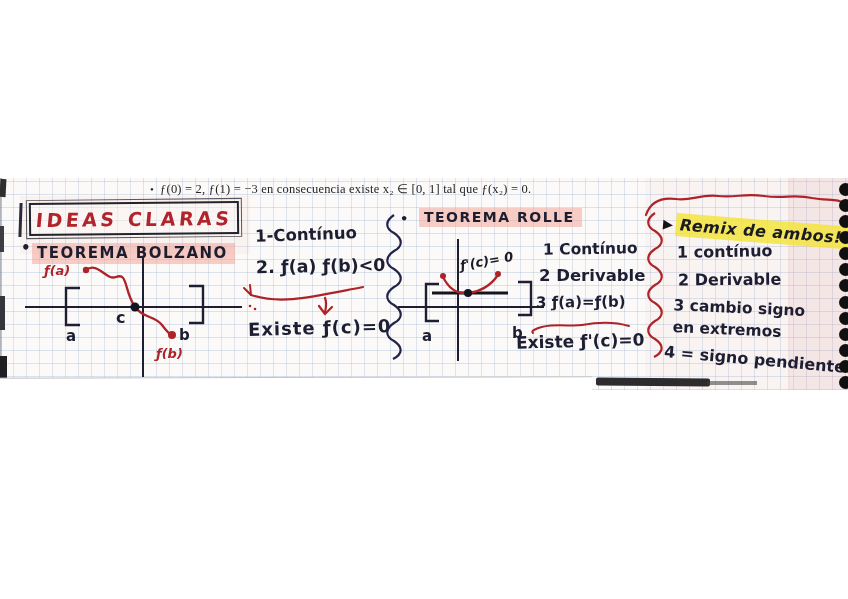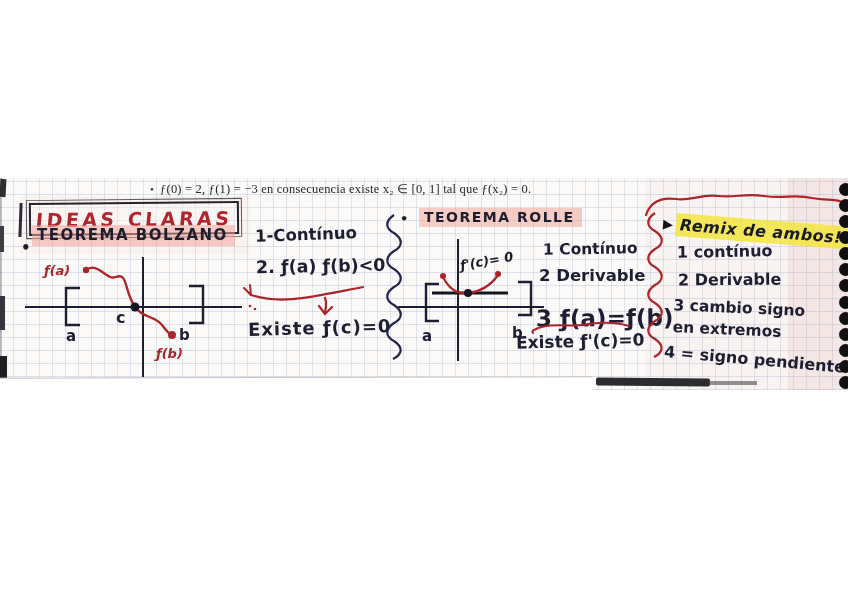--- a/index.html
+++ b/index.html
@@ -32,21 +32,21 @@
   .head-bullet{position:absolute;font-size:15px;color:#1d1d2e;font-weight:700;}
   .head-hl{position:absolute;background:rgba(243,166,154,0.55);padding:1px 7px 2px 5px;
     font-size:15px;font-weight:800;letter-spacing:1.5px;color:#1d1d2e;white-space:nowrap;
     font-family:"DejaVu Sans", sans-serif;}
   
   .cond1{left:255px;top:225px;font-size:16.5px;transform:rotate(-2deg);}
   .cond2{left:256px;top:256px;font-size:17.5px;transform:rotate(-1deg);}
   .concl1{left:248px;top:317px;font-size:18px;letter-spacing:1px;transform:rotate(-1.5deg);}
   .rcond1{left:543px;top:240px;font-size:15.5px;transform:rotate(-1deg);}
   .rcond2{left:539px;top:266px;font-size:16.5px;}
-  .rcond3{left:536px;top:305px;font-size:23px;transform:rotate(-0.5deg);}
+  .rcond3{left:536px;top:293px;font-size:15px;transform:rotate(-0.5deg);}
   .rconcl{left:516px;top:331px;font-size:17px;transform:rotate(-1.5deg);}
   
   .remix-title-wrap{position:absolute;left:663px;top:212px;display:flex;align-items:center;gap:3px;
     transform:rotate(4.5deg);transform-origin:left center;}
   .remix-marker{font-size:13px;color:#141418;}
   .remix-title{background:rgba(243,228,62,0.85);padding:2px 8px 2px 4px;font-size:16px;font-weight:800;
     font-style:italic;color:#1a1a22;letter-spacing:0.5px;white-space:nowrap;
     font-family:"DejaVu Sans", sans-serif;}
   .ritem1{left:677px;top:242px;font-size:16px;transform:rotate(-1deg);}
   .ritem2{left:678px;top:270px;font-size:16px;transform:rotate(-0.5deg);}
@@ -88,21 +88,21 @@
   <div class="typed-line">
     <span class="bullet">•</span><span>ƒ(0) = 2, ƒ(1) = −3 en consecuencia existe x₂ ∈ [0, 1] tal que ƒ(x₂) = 0.</span>
   </div>
 
   <div class="stray-mark"></div>
   <div class="ideas-box">
     <span class="ideas-title">IDEAS CLARAS</span>
   </div>
 
   <span class="head-bullet" style="left:21px;top:239px;">•</span>
-  <span class="head-hl" style="left:32px;top:225px;">TEOREMA BOLZANO</span>
+  <span class="head-hl" style="left:32px;top:243px;">TEOREMA BOLZANO</span>
 
   <svg class="svg-abs" style="left:22px;top:255px;" width="228" height="126" viewBox="0 0 228 126">
     <line x1="3" y1="52" x2="220" y2="52" stroke="#1e1e33" stroke-width="2"></line>
     <line x1="121" y1="2" x2="121" y2="122" stroke="#1e1e33" stroke-width="2"></line>
     <path d="M58,33 L44,33 L44,70 L58,70" fill="none" stroke="#1e1e33" stroke-width="2.4"></path>
     <path d="M167,31 L181,31 L181,68 L167,68" fill="none" stroke="#1e1e33" stroke-width="2.4"></path>
     <path d="M64,15 C76,6 84,26 94,22 C106,17 102,36 113,52 C122,64 132,60 140,70 C146,78 149,80 150,80" fill="none" stroke="#ae2328" stroke-width="2.3" stroke-linecap="round"></path>
     <circle cx="64" cy="15" r="3.2" fill="#ae2328"></circle>
     <circle cx="150" cy="80" r="4" fill="#ae2328"></circle>
     <circle cx="113" cy="52" r="4.5" fill="#141420"></circle>

